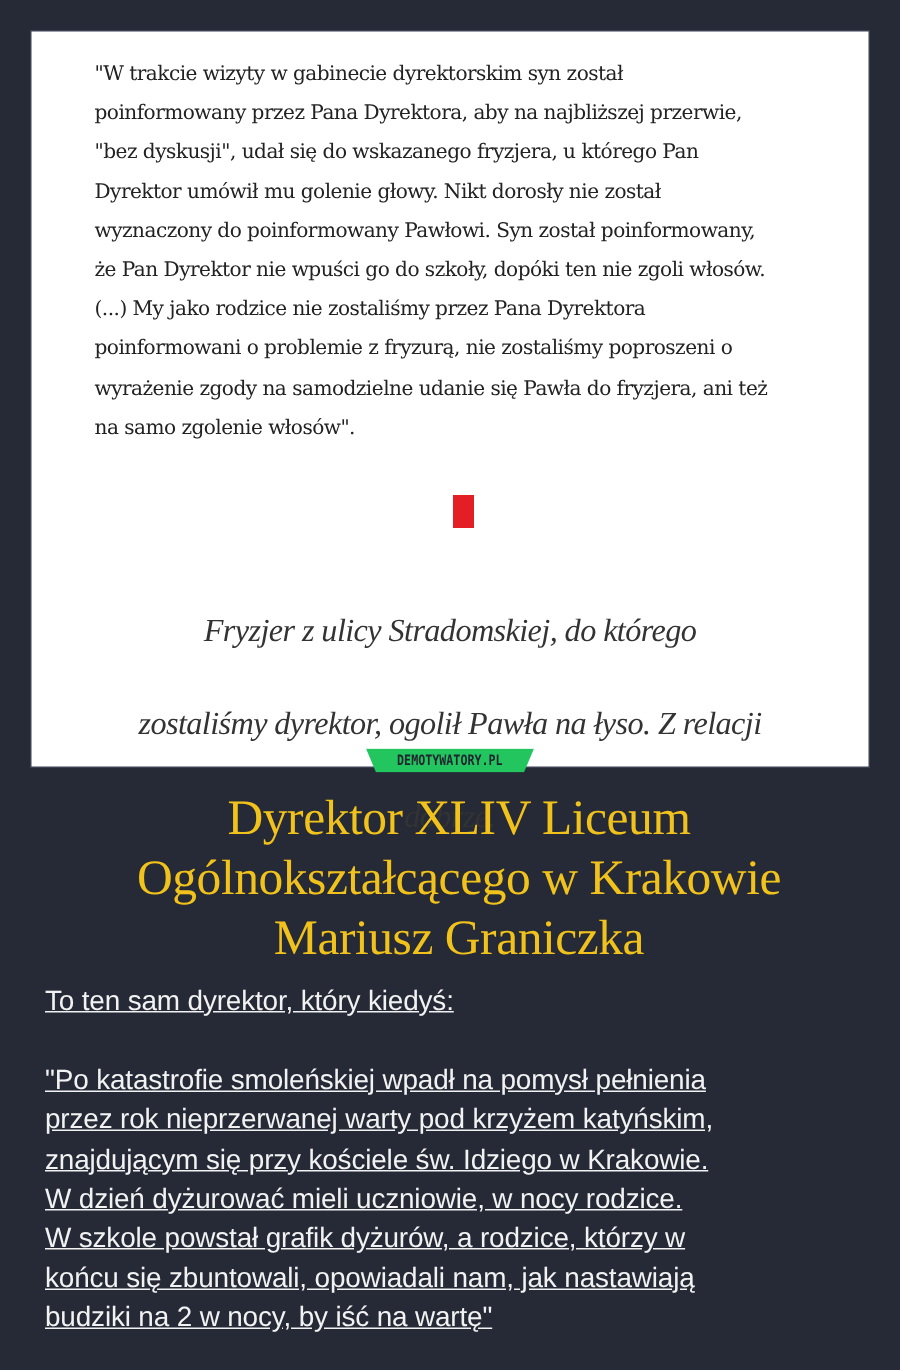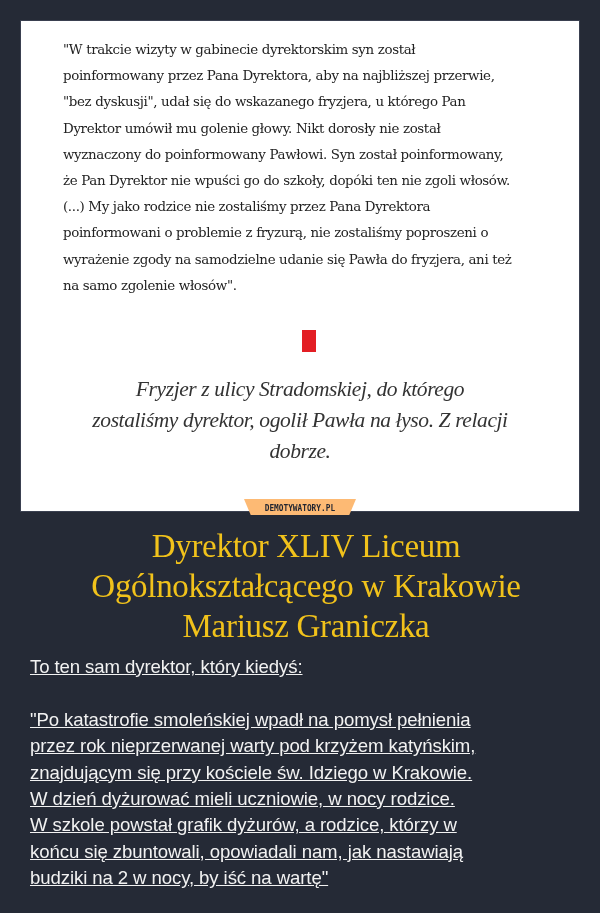--- a/index.html
+++ b/index.html
@@ -51,28 +51,28 @@
       width: 520px;
       margin: 0;
       text-align: center;
       font-family: "Liberation Serif", "DejaVu Serif", serif;
       font-style: italic;
       font-size: 21.5px;
       line-height: 31px;
       color: #333333;
       letter-spacing: -0.4px;
     }
-    .pull .ln { display: block; white-space: nowrap; }
+    .pull .ln { display: block; white-space: nowrap; margin-top: 31px; }
     .wm-tab {
       position: absolute;
       left: 244px;
       top: 499px;
       width: 112px;
       height: 16px;
-      background: #fdba74;
+      background: #22c55e;
       clip-path: polygon(0 0, 100% 0, 94% 100%, 6% 100%);
       display: flex;
       align-items: center;
       justify-content: center;
     }
     .wm-text {
       font-family: "DejaVu Sans Mono", "Liberation Mono", monospace;
       font-weight: bold;
       font-size: 9.5px;
       letter-spacing: 0px;

